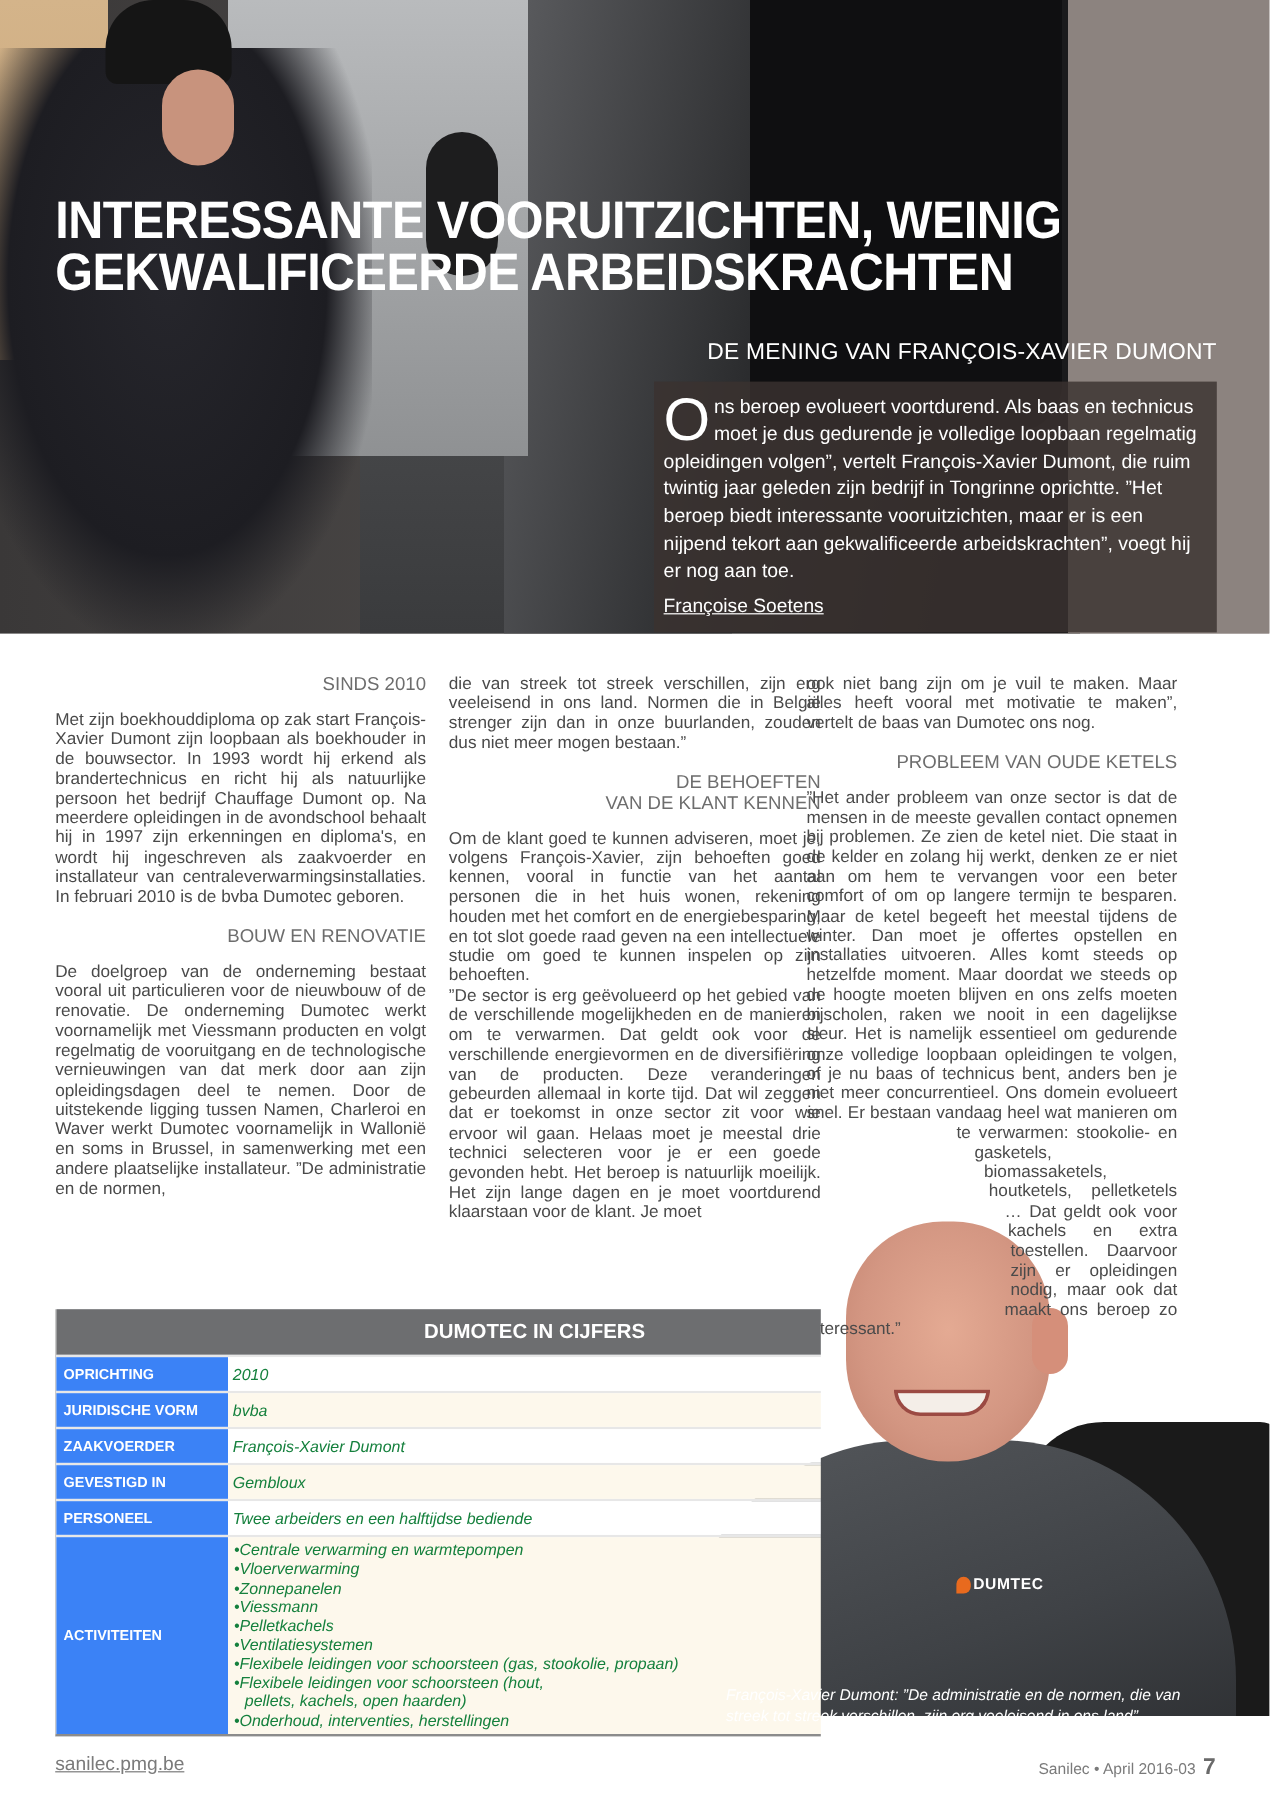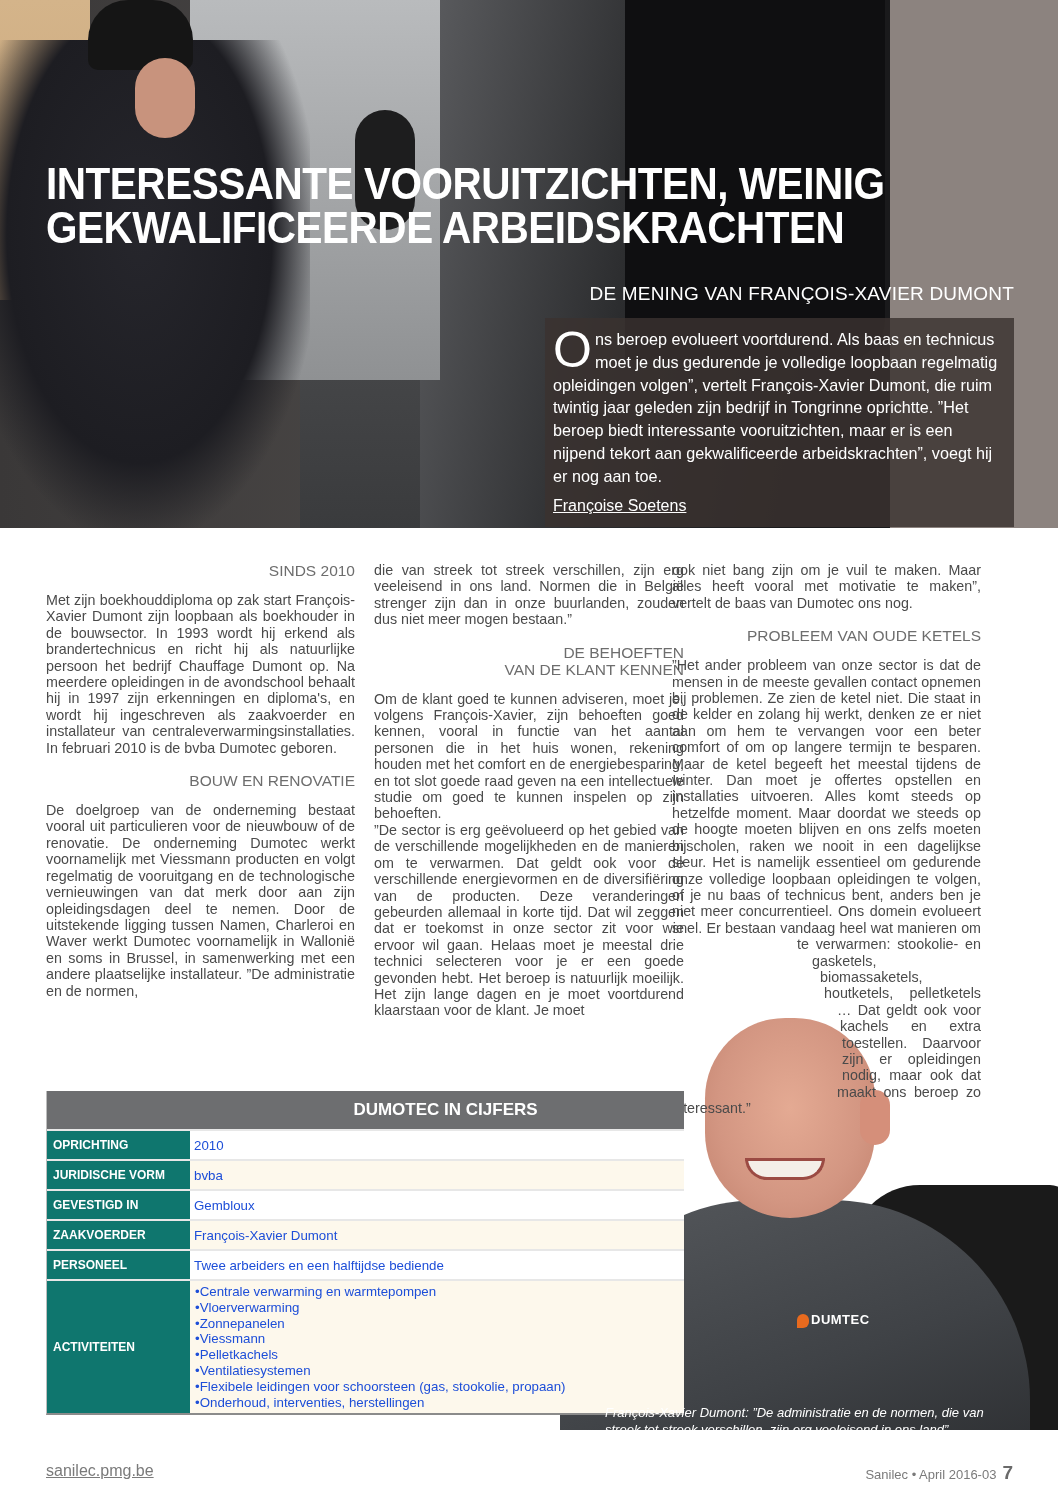--- a/index.html
+++ b/index.html
@@ -51,23 +51,23 @@
   .col p { margin-bottom:0; }
   .col .gap { height:16px; }
   .wrap-left { float:left; shape-outside:polygon(0 0,0% 100%,100% 100%,100% 0); }
 
   
   .facts { position:absolute; left:46px; top:1091px; width:638px;
            font-family:"Liberation Sans", sans-serif; border-bottom:2px solid #8b8b8b; border-left:1px solid #bdbdbd; }
   .facts-head { height:38px; background:#6d6e70; color:#ffffff; text-align:center;
            font-weight:bold; font-size:17px; line-height:38px; padding-left:160px; }
   .facts-row { display:flex; border-top:2px solid #e7e7e7; }
-  .facts-label { width:143px; background:#0f766e; color:#ffffff; font-weight:bold; font-size:12px;
+  .facts-label { width:143px; background:#3b82f6; color:#ffffff; font-weight:bold; font-size:12px;
            padding:0 6px; display:flex; align-items:center; }
-  .facts-value { flex:1; font-size:13.3px; color:#1d4ed8; padding:3px 4px; min-height:28px; display:flex; align-items:center; }
+  .facts-value { flex:1; font-size:13.3px; color:#15803d; padding:3px 4px; min-height:28px; display:flex; align-items:center;font-style:italic; }
   .facts-row:nth-child(odd) .facts-value { background:#fdf8ec; }
   .facts-row:nth-child(even) .facts-value { background:#ffffff; }
   .facts-list { list-style:none; line-height:15.8px; font-size:13.3px; }
   .facts-list li { padding-left:10px; text-indent:-9px; }
   .facts-list li::before { content:"\2022 "; }
 
   
   .portrait { position:absolute; left:560px; top:1000px; width:498px; height:430px; overflow:hidden; }
   .portrait .shirt { position:absolute; left:0; top:200px; width:470px; height:260px;
            background:linear-gradient(160deg,#55585c,#3f4246 60%,#2d2f32); border-radius:200px 200px 0 0; }
@@ -170,42 +170,43 @@
   <div class="facts-head">DUMOTEC IN CIJFERS</div>
   <div class="facts-row">
     <div class="facts-label">OPRICHTING</div>
     <div class="facts-value">2010</div>
   </div>
   <div class="facts-row">
     <div class="facts-label">JURIDISCHE VORM</div>
     <div class="facts-value">bvba</div>
   </div>
   <div class="facts-row">
+    <div class="facts-label">ZAAKVOERDER</div>
+    <div class="facts-value">François-Xavier Dumont</div>
+  </div>
+  <div class="facts-row">
     <div class="facts-label">GEVESTIGD IN</div>
     <div class="facts-value">Gembloux</div>
-  </div>
-  <div class="facts-row">
-    <div class="facts-label">ZAAKVOERDER</div>
-    <div class="facts-value">François-Xavier Dumont</div>
   </div>
   <div class="facts-row">
     <div class="facts-label">PERSONEEL</div>
     <div class="facts-value">Twee arbeiders en een halftijdse bediende</div>
   </div>
   <div class="facts-row">
     <div class="facts-label">ACTIVITEITEN</div>
     <div class="facts-value" style="background:#fdf8ec;">
       <ul class="facts-list">
         <li>Centrale verwarming en warmtepompen</li>
         <li>Vloerverwarming</li>
         <li>Zonnepanelen</li>
         <li>Viessmann</li>
         <li>Pelletkachels</li>
         <li>Ventilatiesystemen</li>
         <li>Flexibele leidingen voor schoorsteen (gas, stookolie, propaan)</li>
+        <li style="width:300px;">Flexibele leidingen voor schoorsteen (hout, pellets, kachels, open haarden)</li>
         <li>Onderhoud, interventies, herstellingen</li>
       </ul>
     </div>
   </div>
 </div>
 
 <div class="caption">François-Xavier Dumont: ”De administratie en de normen, die van streek tot streek verschillen, zijn erg veeleisend in ons land”</div>
 
 <a class="footer-url">sanilec.pmg.be</a>
 <div class="footer-issue">

